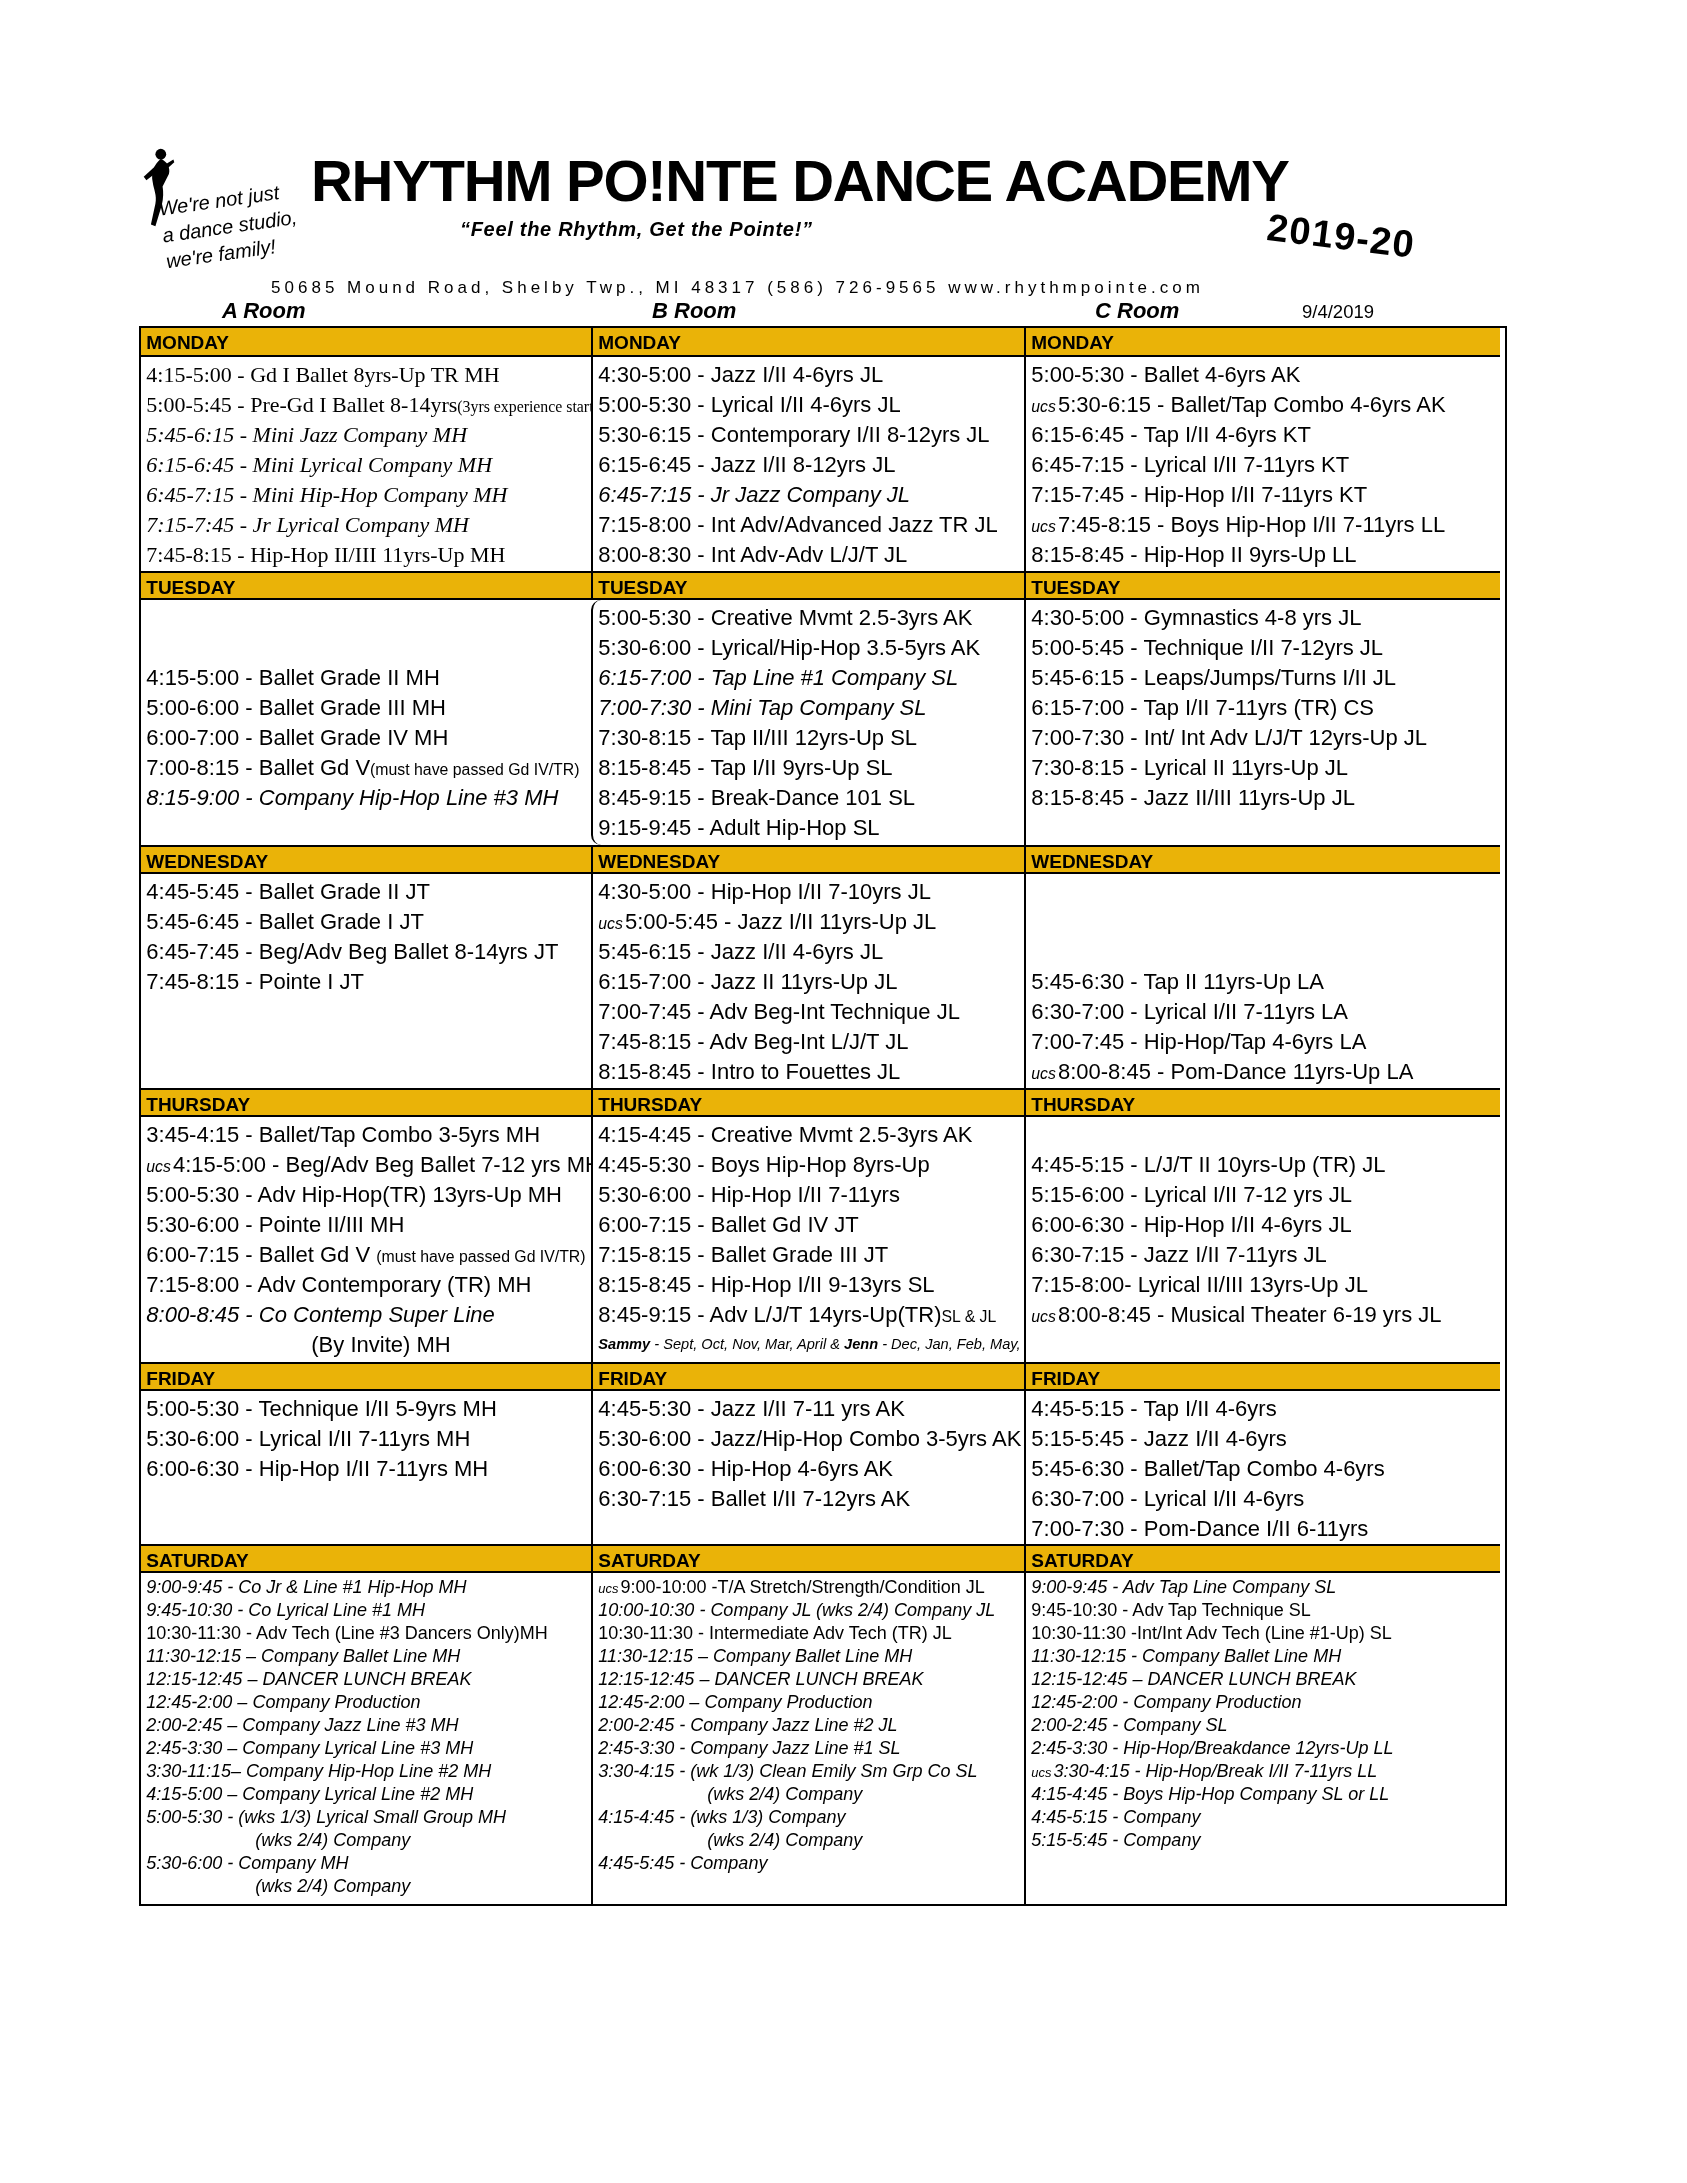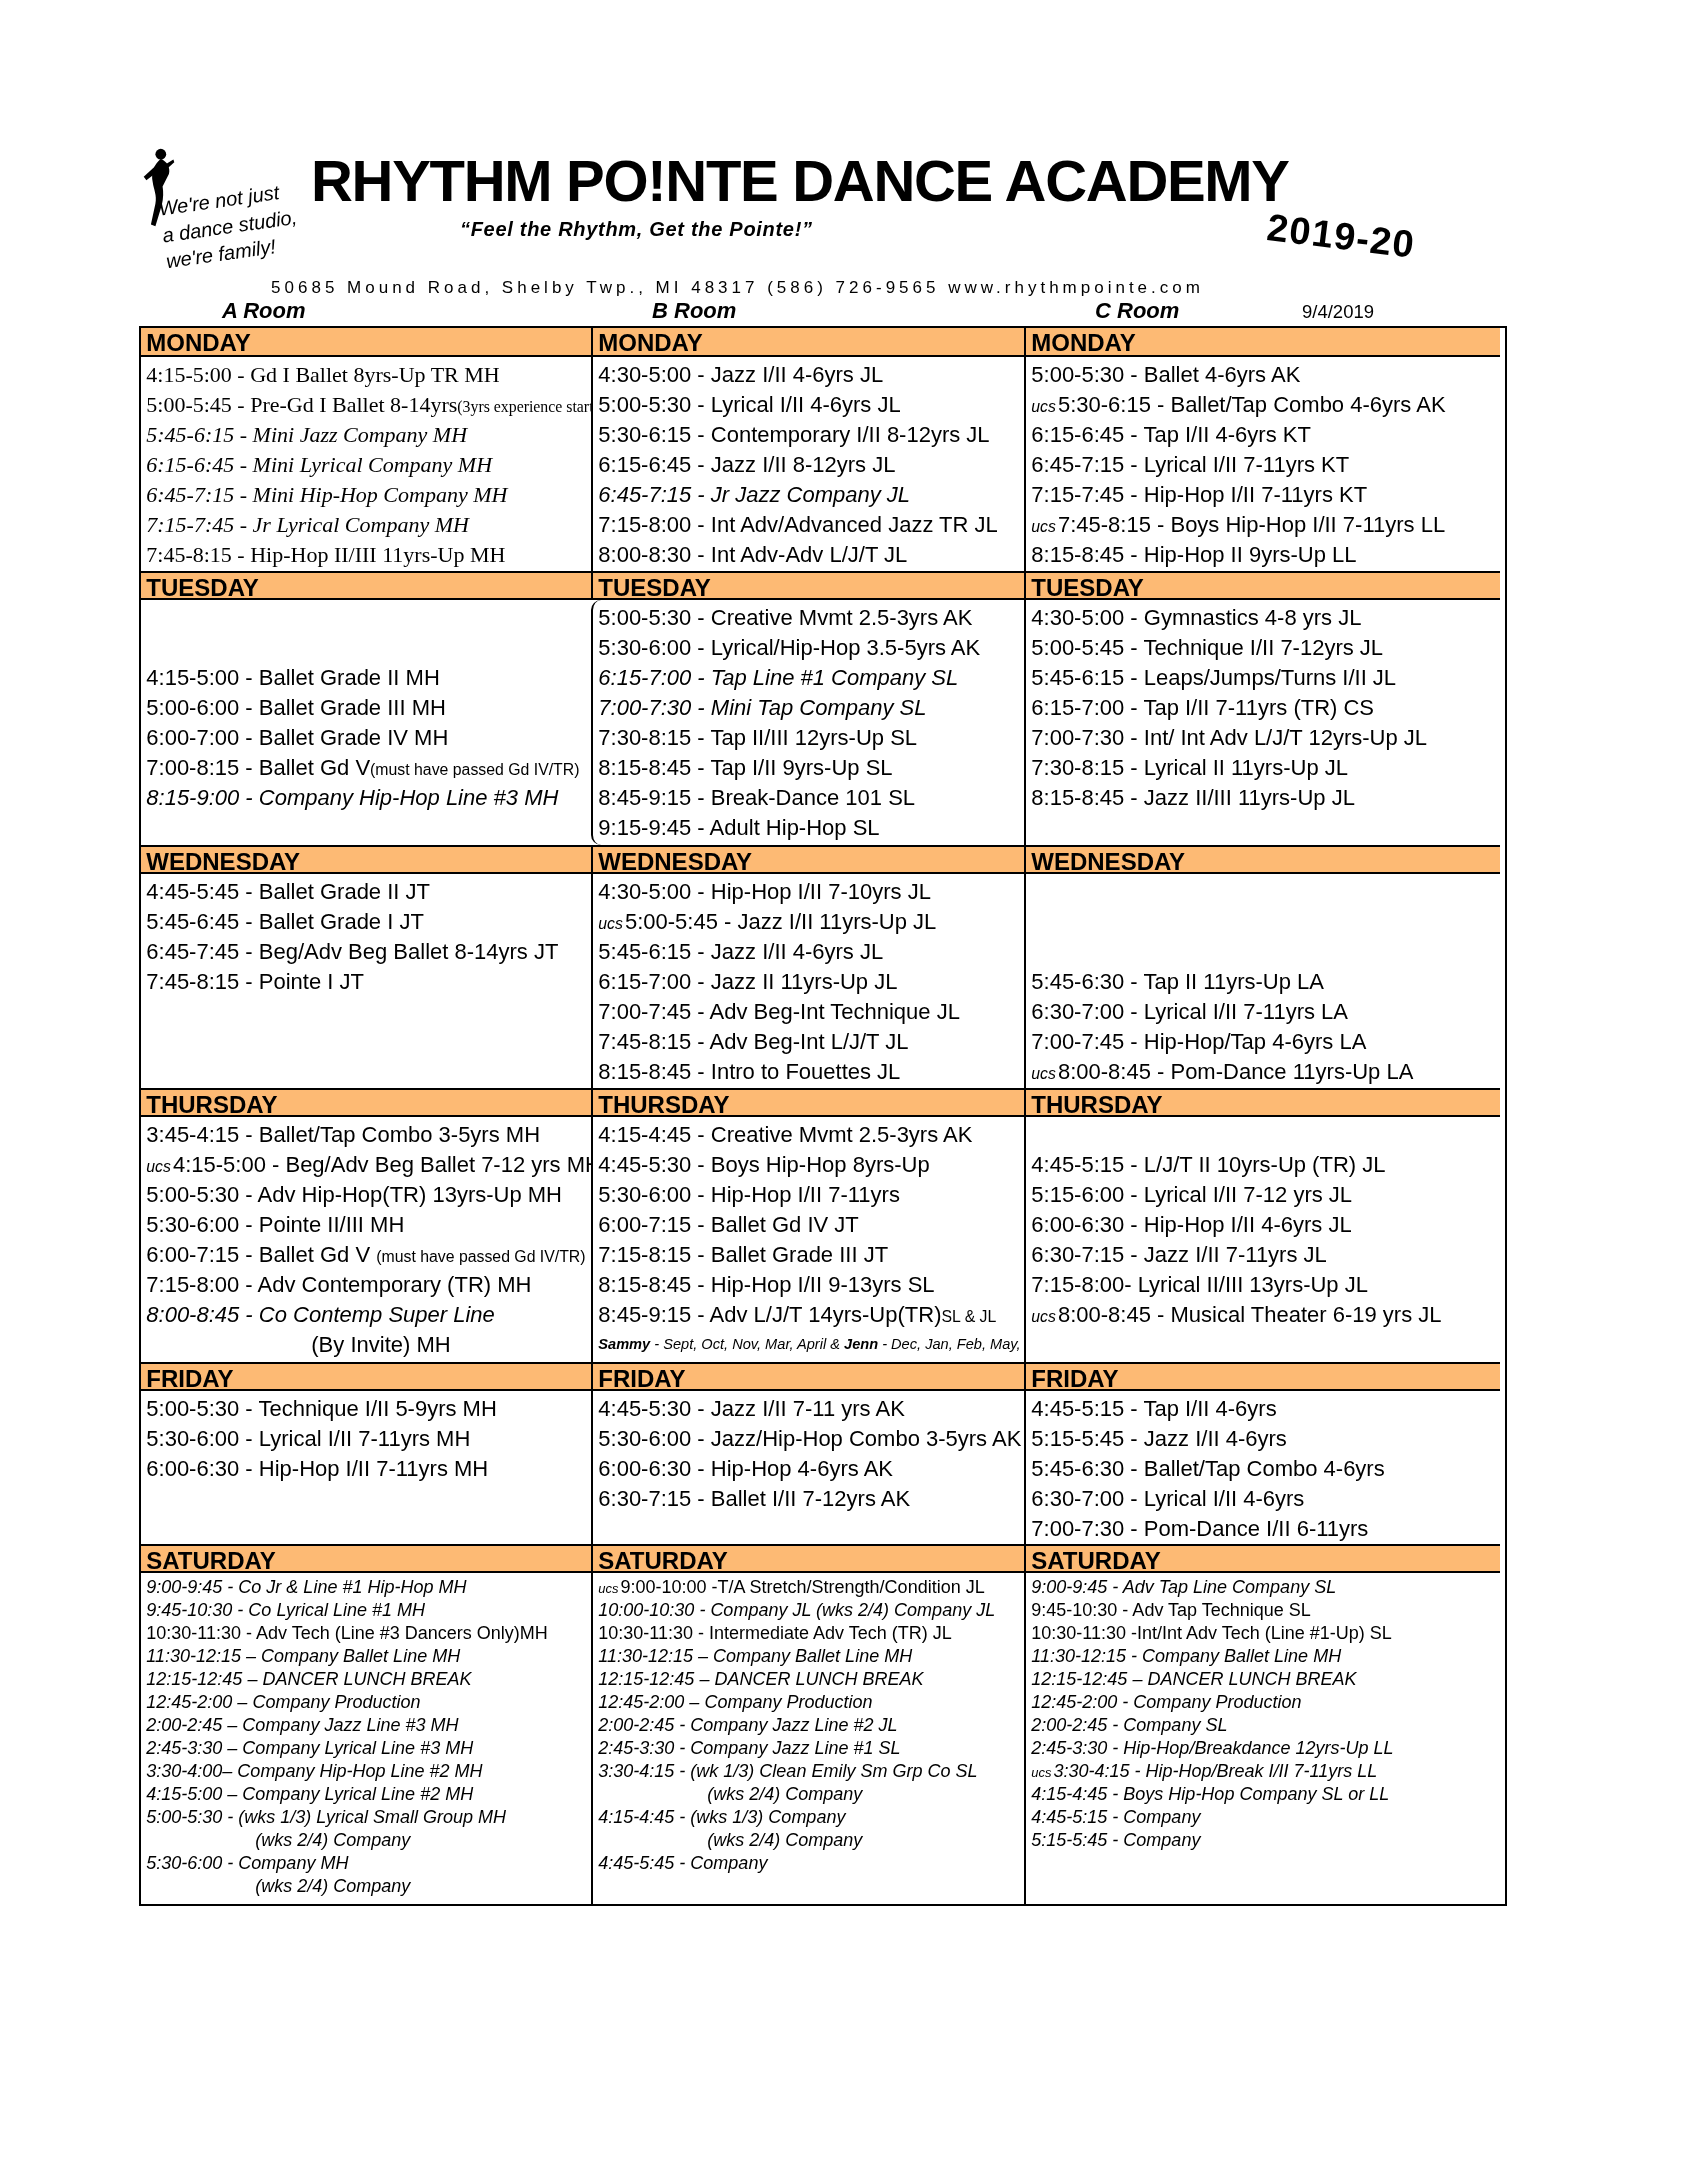--- a/index.html
+++ b/index.html
@@ -21,21 +21,21 @@
            font-size:17px;letter-spacing:4px;white-space:nowrap;}
   .room-label{position:absolute;top:298px;font-size:22px;font-weight:bold;font-style:italic;}
   .room-a{left:222px;} .room-b{left:652px;} .room-c{left:1095px;}
   .hdr-date{position:absolute;top:301px;left:1302px;font-size:18.5px;}
   
   .table{position:absolute;left:139px;top:326px;width:1364px;
          border:2.6px solid #000;display:grid;
          grid-template-columns:450px 433px 476px;background:#fff;}
   .cell{overflow:hidden;}
   .cell.c1,.cell.c2{border-left:2px solid #000;}
-  .day-header{background:#fdba74;font-weight:bold;font-size:24px;
+  .day-header{background:#eab308;font-weight:bold;font-size:19px;
               height:29px;line-height:29px;padding-left:5.3px;box-sizing:border-box;
               border-top:2px solid #000;border-bottom:2px solid #000;}
   .day-header.first{border-top:none;}
   .content{padding:2.6px 0 0 5.3px;box-sizing:border-box;}
   .line{font-size:22px;height:30px;line-height:30px;white-space:nowrap;}
   .compact .line{font-size:18px;height:23px;line-height:23px;}
   .line.it{font-style:italic;}
   .line.ind{padding-left:109px;}
   .line.ctr{padding-left:165px;}
   .ucs{font-style:italic;font-size:0.72em;padding-right:2px;}
@@ -218,21 +218,21 @@
       <div class="day-header cell c2">SATURDAY</div>
       <div class="content cell c0 compact" style="min-height: 331px;">
         <div class="line it"><span>9:00-9:45 - Co Jr &amp; Line #1 Hip-Hop MH</span></div>
         <div class="line it"><span>9:45-10:30 - Co Lyrical Line #1 MH</span></div>
         <div class="line"><span>10:30-11:30 - Adv Tech (Line #3 Dancers Only)MH</span></div>
         <div class="line it"><span>11:30-12:15 – Company Ballet Line MH</span></div>
         <div class="line it"><span>12:15-12:45 – DANCER LUNCH BREAK</span></div>
         <div class="line it"><span>12:45-2:00 – Company Production</span></div>
         <div class="line it"><span>2:00-2:45 – Company Jazz Line #3 MH</span></div>
         <div class="line it"><span>2:45-3:30 – Company Lyrical Line #3 MH</span></div>
-        <div class="line it"><span>3:30-4:00– Company Hip-Hop Line #2 MH</span></div>
+        <div class="line it"><span>3:30-11:15– Company Hip-Hop Line #2 MH</span></div>
         <div class="line it"><span>4:15-5:00 – Company Lyrical Line #2 MH</span></div>
         <div class="line it"><span>5:00-5:30 - (wks 1/3) Lyrical Small Group MH</span></div>
         <div class="line it ind"><span>(wks 2/4) Company</span></div>
         <div class="line it"><span>5:30-6:00 - Company MH</span></div>
         <div class="line it ind"><span>(wks 2/4) Company</span></div>
       </div>
       <div class="content cell c1 compact" style="min-height: 331px;">
         <div class="line"><span class="ucs">ucs</span><span>9:00-10:00 -T/A Stretch/Strength/Condition JL</span></div>
         <div class="line it"><span>10:00-10:30 - Company JL (wks 2/4) Company JL</span></div>
         <div class="line"><span>10:30-11:30 - Intermediate Adv Tech (TR) JL</span></div>

